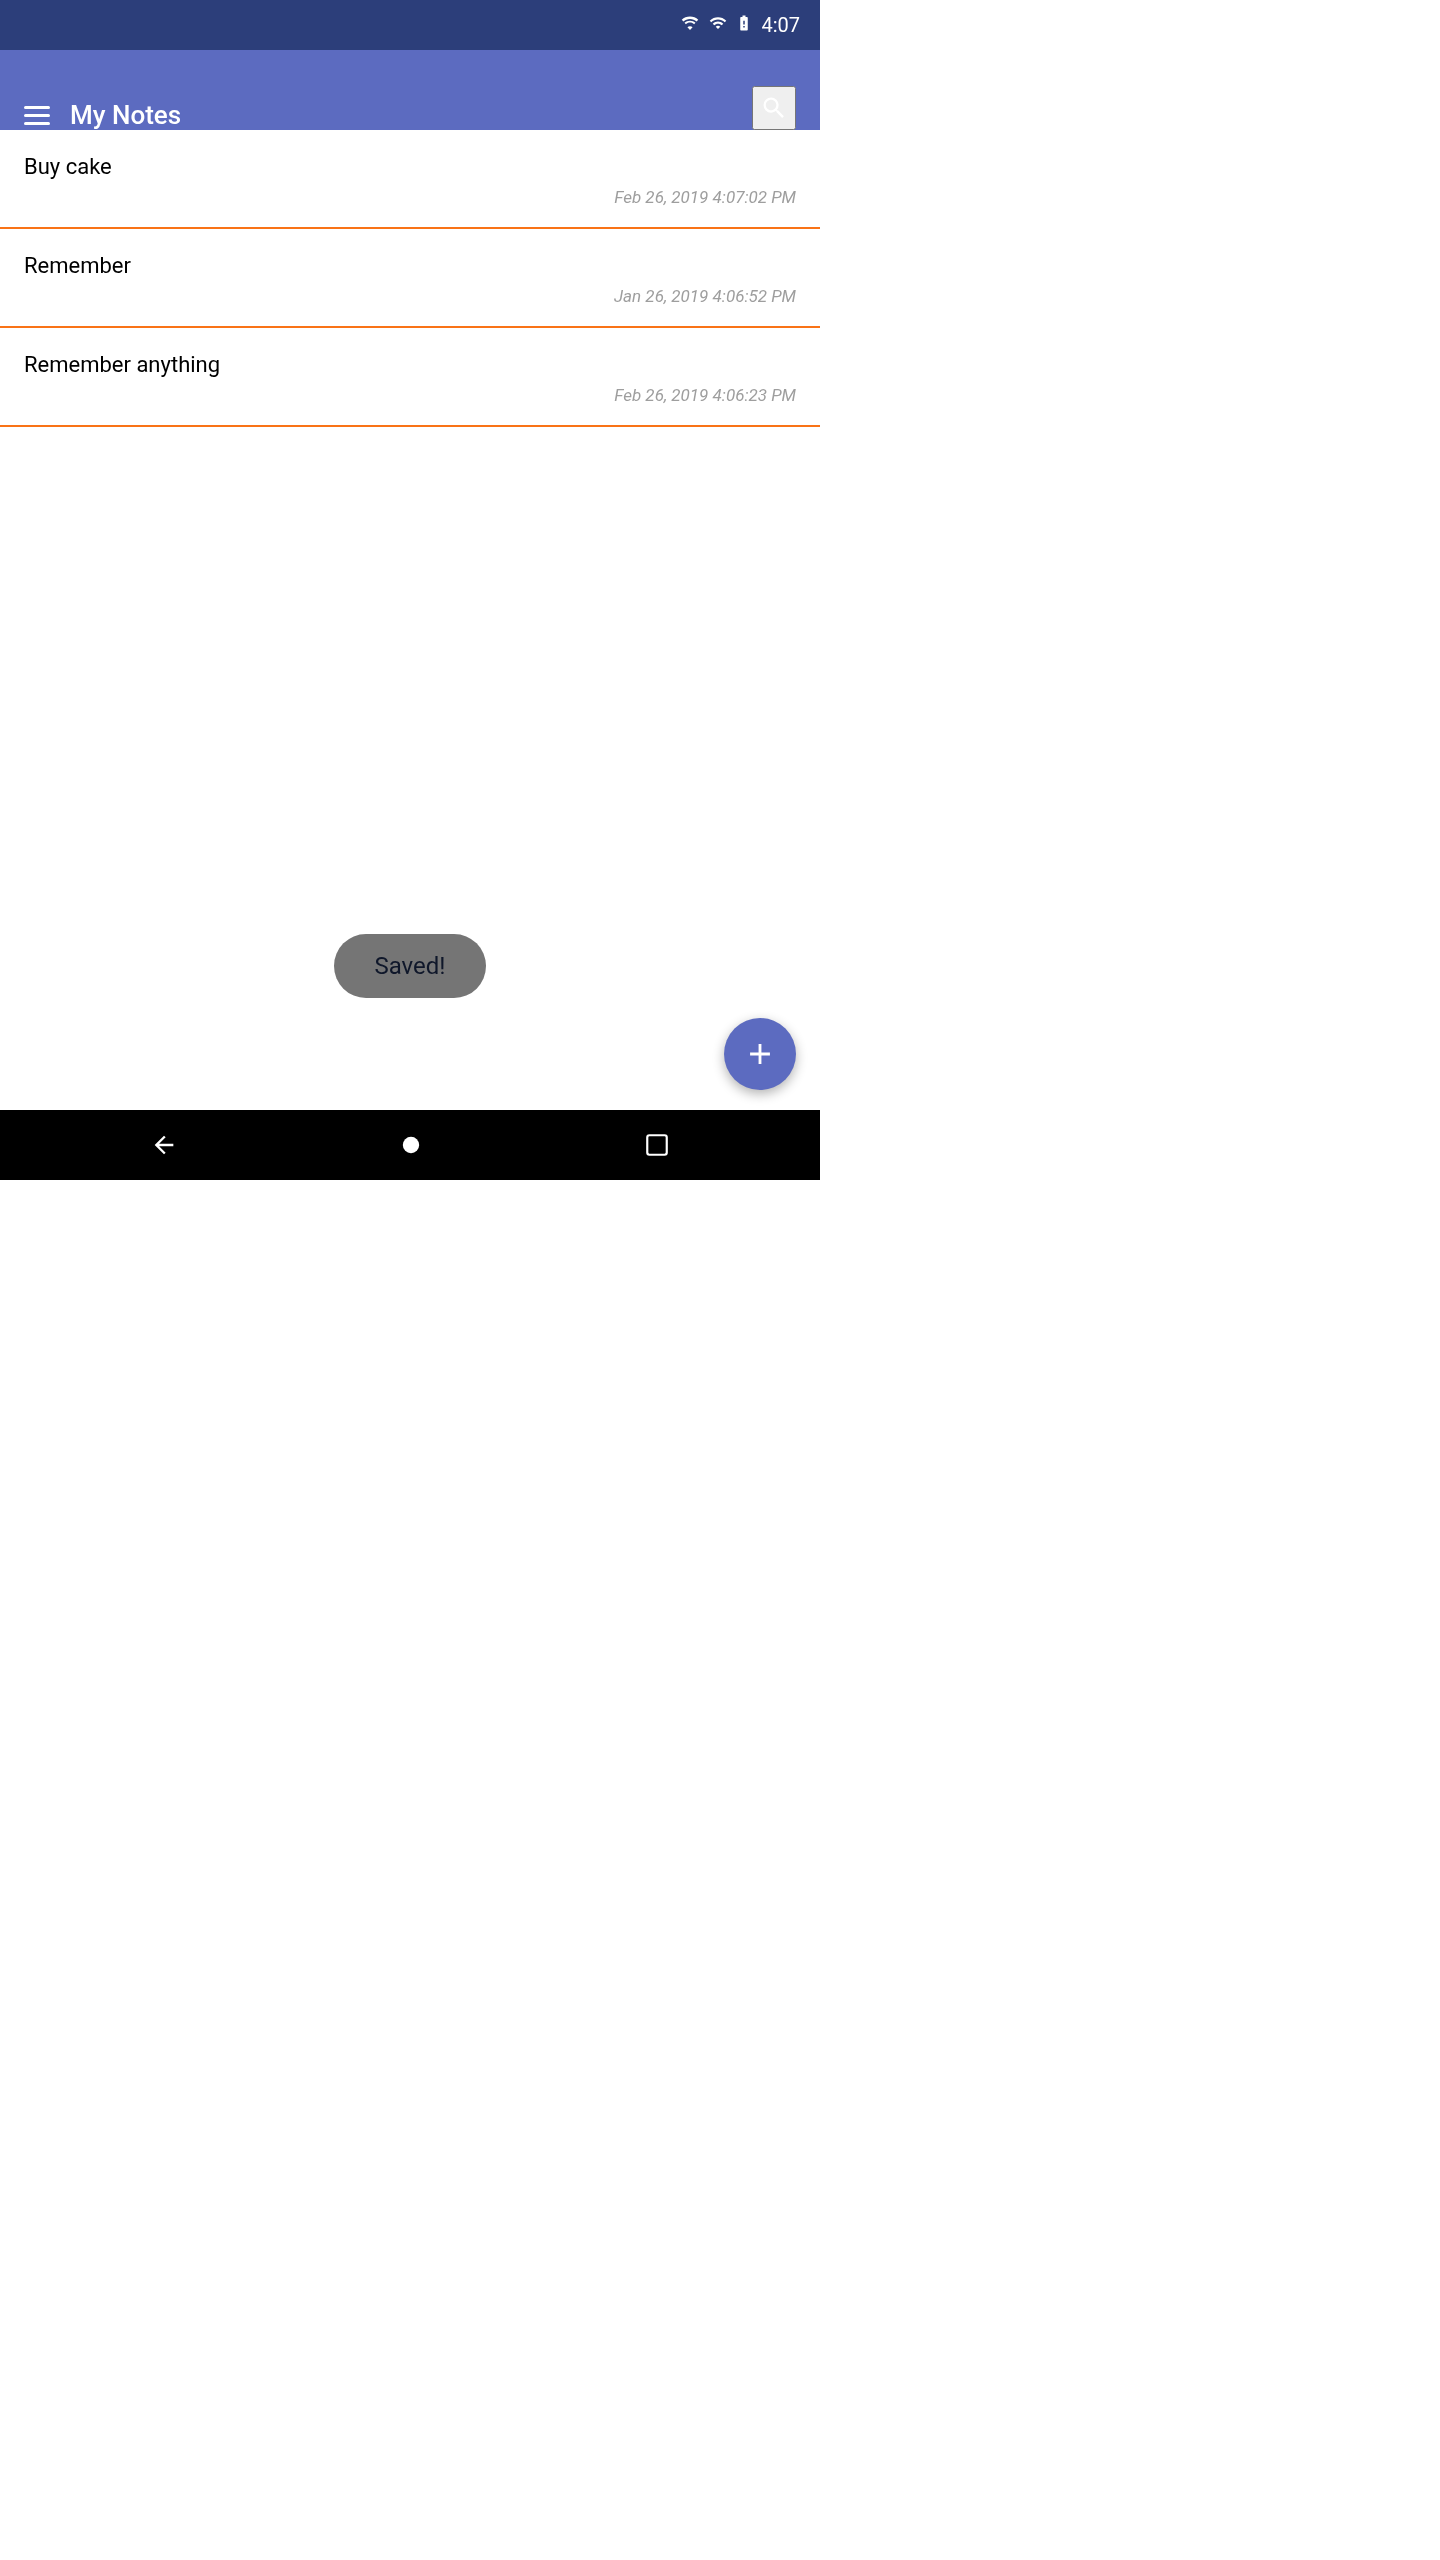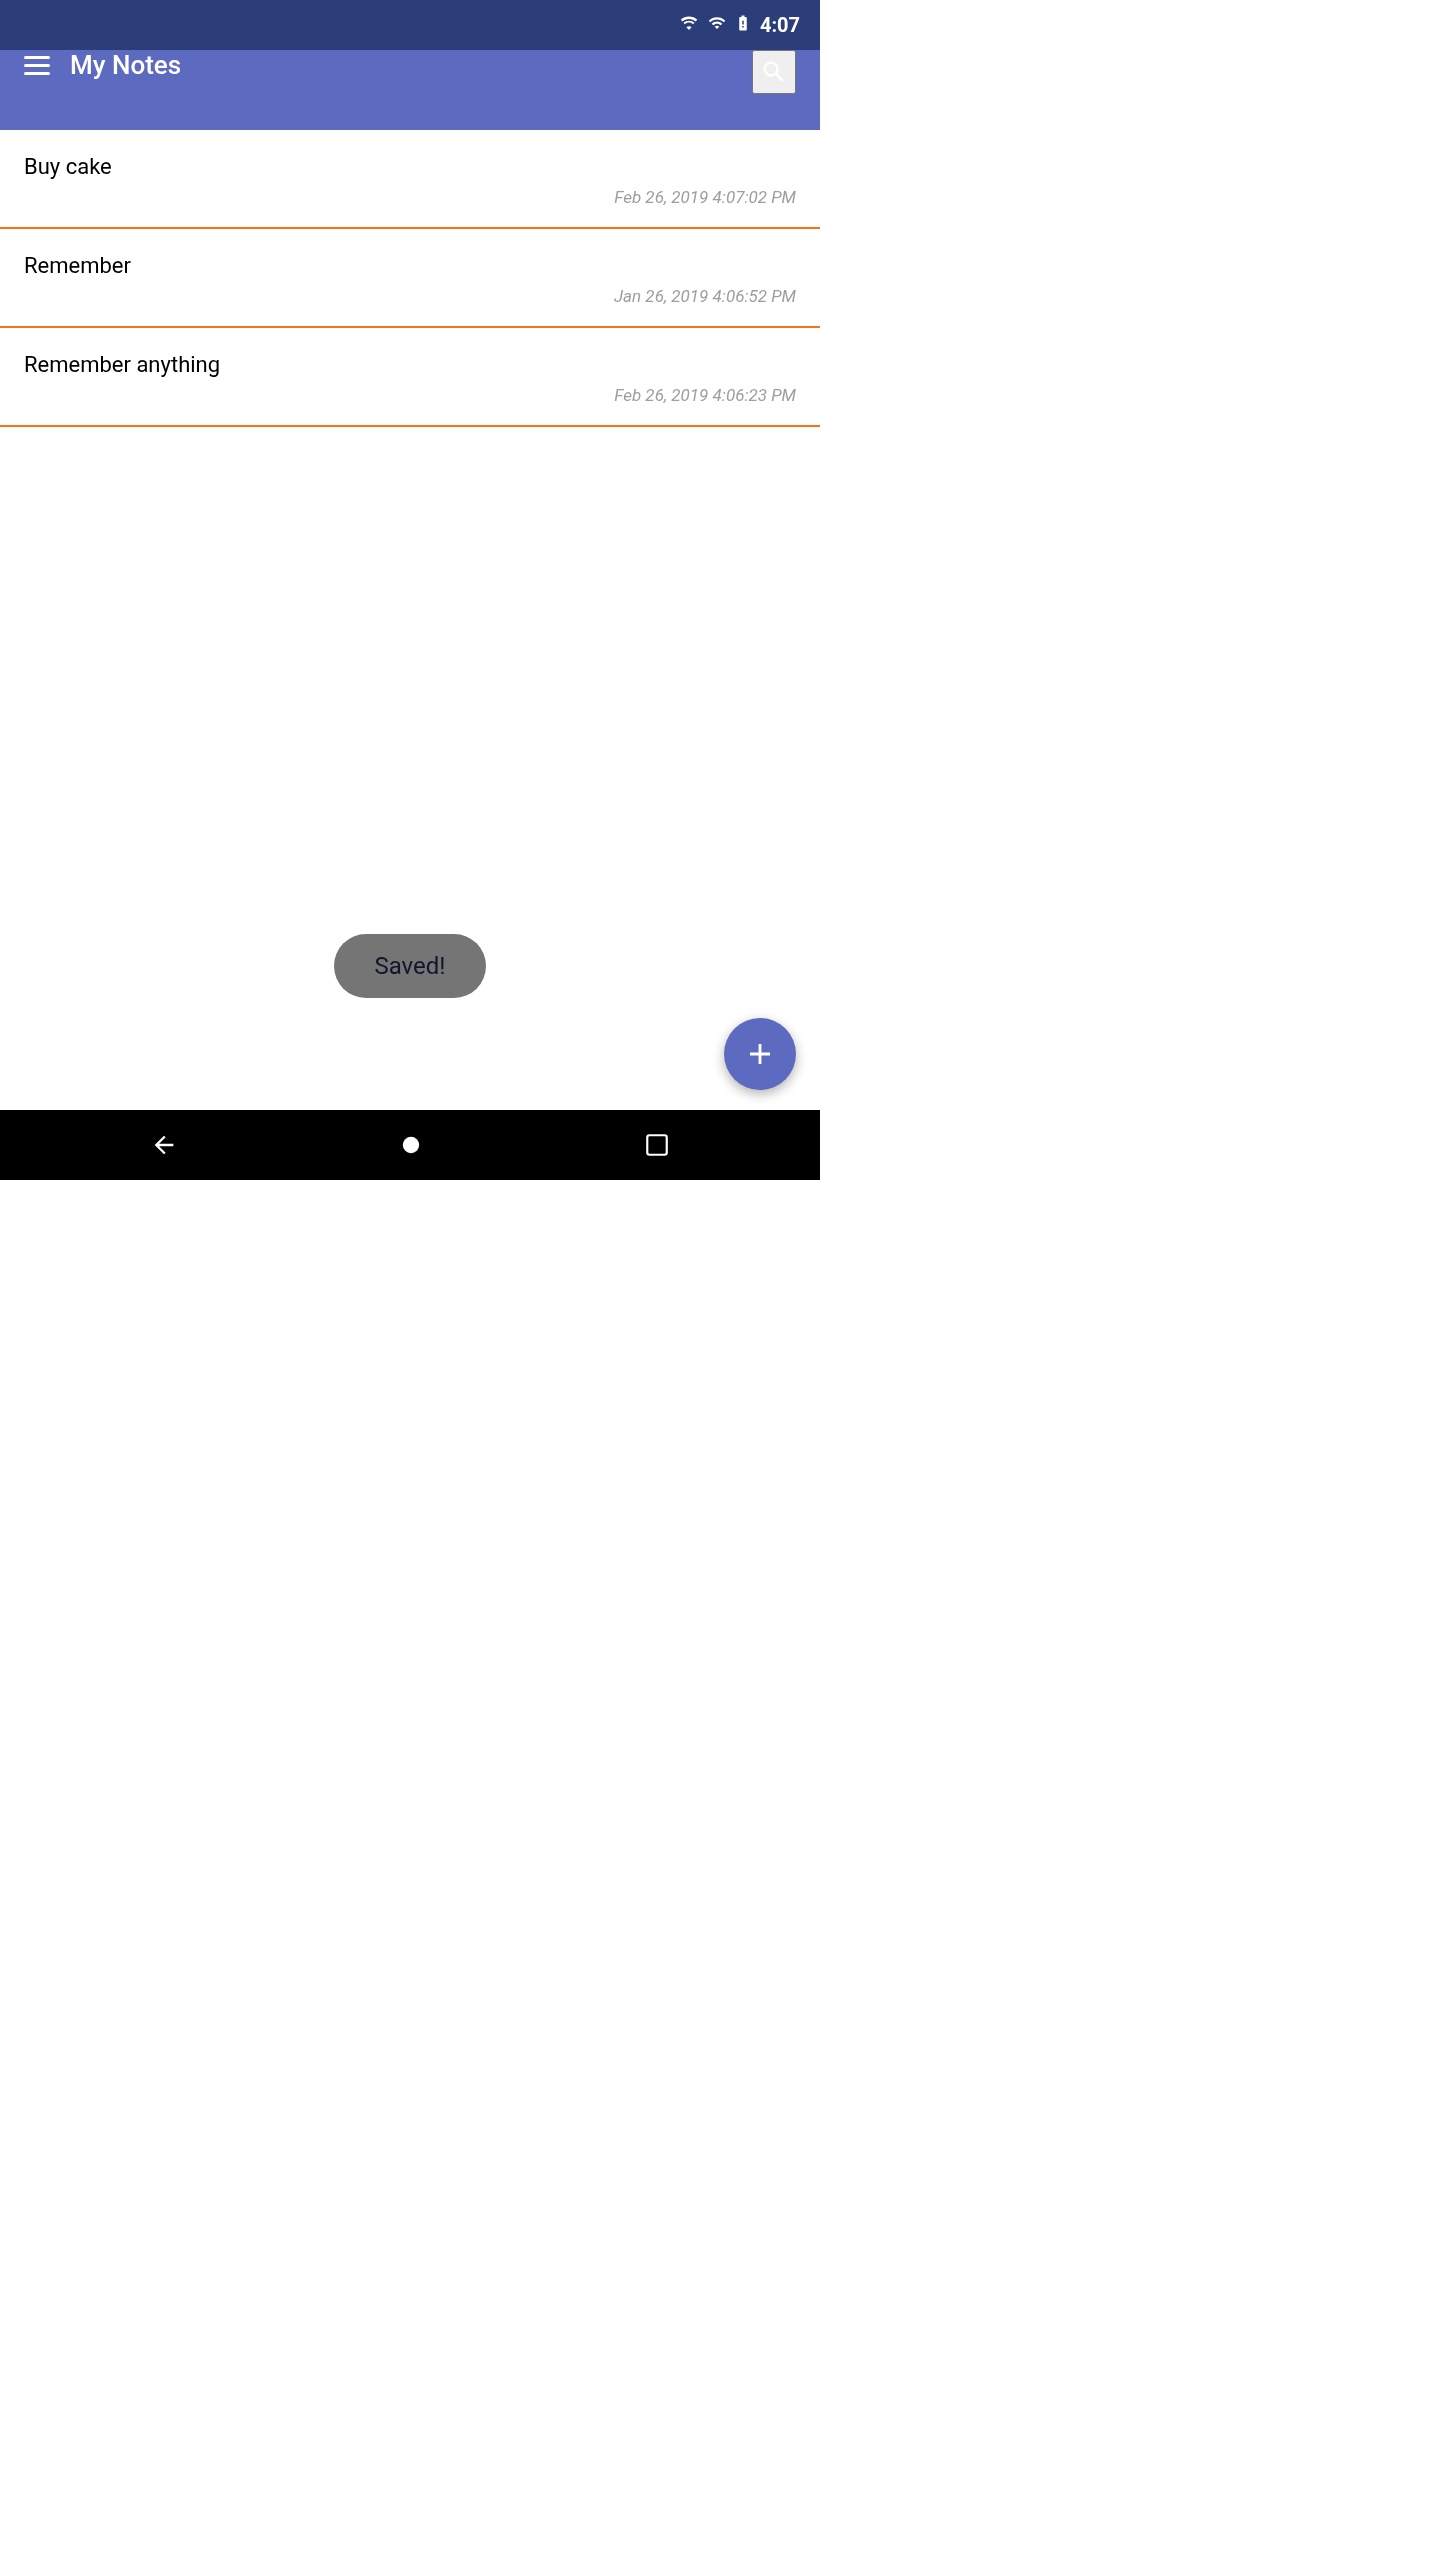--- a/index.html
+++ b/index.html
@@ -32,29 +32,29 @@
 
     .status-icons {
       display: flex;
       align-items: center;
       gap: 8px;
     }
 
     .status-time {
       color: white;
       font-size: 20px;
-      font-weight: bold;
+      font-weight: normal;
     }
 
     
     .app-bar {
       background: #5c6bc0;
       height: 80px;
       display: flex;
-      align-items: flex-start;
+      align-items: flex-end;
       justify-content: space-between;
       padding: 0 24px;
     }
 
     .app-bar-left {
       display: flex;
       align-items: center;
       gap: 20px;
     }
 

